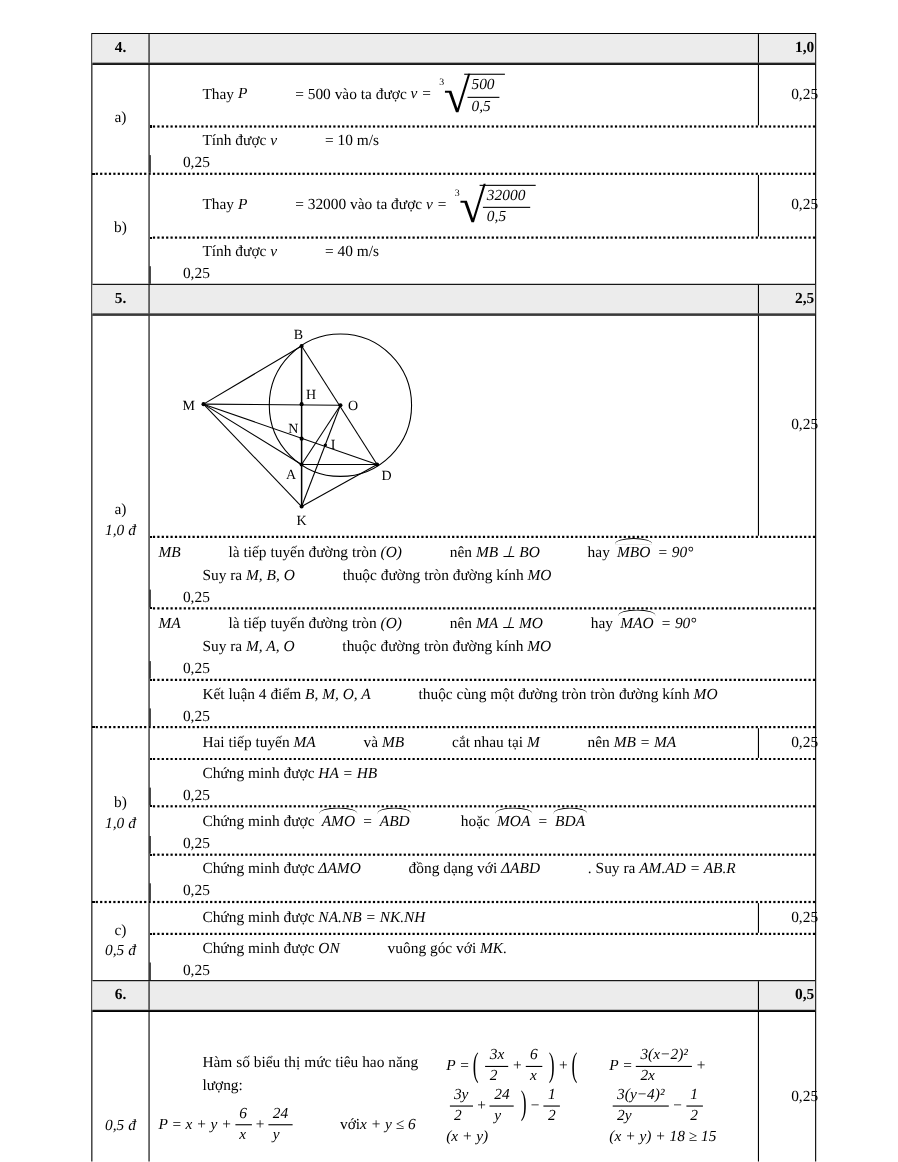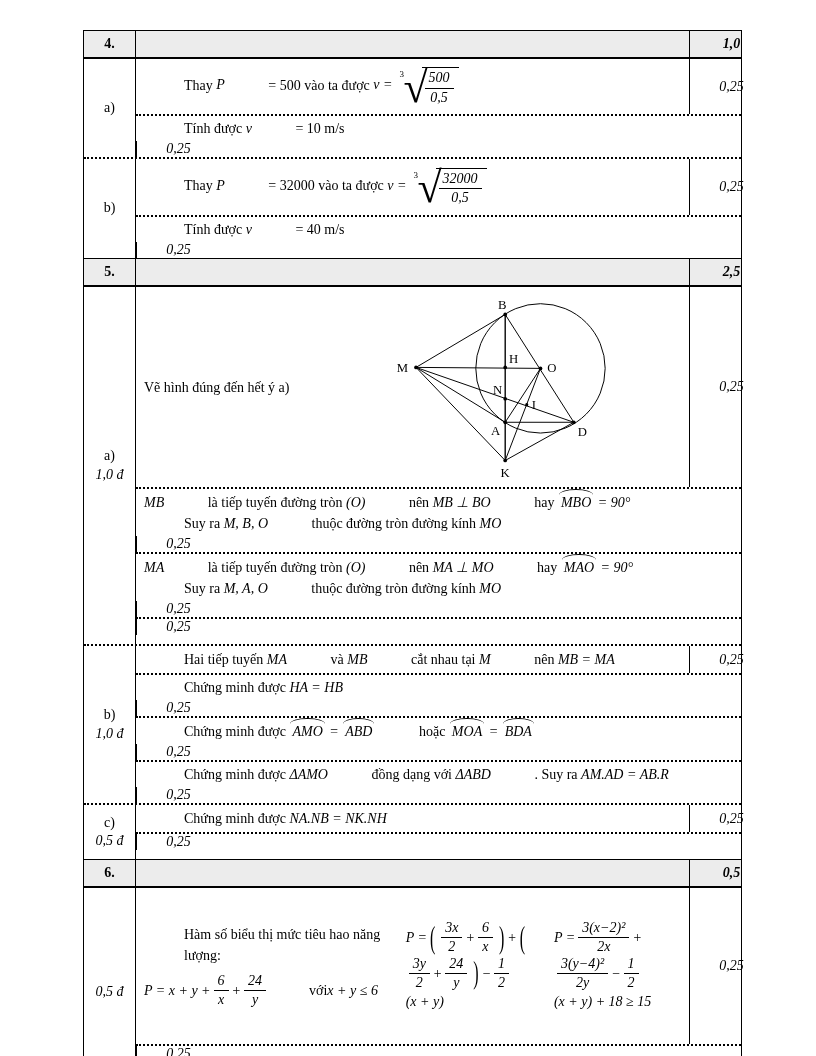--- a/index.html
+++ b/index.html
@@ -30,38 +30,37 @@
   .srows { flex:1; display:flex; flex-direction:column; min-width:0; }
   .srow { display:flex; align-items:stretch; }
   .srow + .srow { border-top:2px dotted #000;flex-direction:column; }
   .rc {
     flex:1; display:flex; align-items:center; padding:2px 8px;
     line-height:1.5; min-width:0;
   }
   .rs {
     width:52px; min-width:52px; border-left:1.3px solid #000;
     display:flex; align-items:center; justify-content:center;
-    font-style:italic;
     padding-left:32px;
   }
   .hscore { font-weight:bold; }
   
   .h27{min-height:27px}.h28{min-height:28px}.h48{min-height:48px}
   .h52{min-height:52px}.h55{min-height:55px}.h56{min-height:56px}
   .h156{min-height:156px}.h200{min-height:200px}
   
   .m { font-style:italic; }
   .t { font-style:normal;margin-left:40px; }
   .hat { font-style:italic; display:inline-block; position:relative; padding:1px 3px 0 3px; }
   .hat::before {
     content:""; position:absolute; left:1px; right:1px; top:-2px; height:5px;
     border-top:1.3px solid #000; border-radius:50% 50% 0 0 / 100% 100% 0 0;
   }
   .frac {
-    display:inline-flex; flex-direction:column; align-items:center;
+    display:inline-flex; flex-direction:column; align-items:flex-start;
     vertical-align:middle; margin:0 3px; font-style:italic; line-height:1.15;
   }
   .frac .fn { display:block; padding:0 4px 1px 4px; border-bottom:1.2px solid #000; }
   .frac .fd { display:block; padding:1px 4px 0 4px; }
   .rt { display:inline-flex; align-items:center; position:relative; margin-left:6px; padding-left:5px; vertical-align:middle; }
   .rt .ri { position:absolute; left:1px; top:1px; font-size:9px; font-style:normal; }
   .rt .rg { font-size:44px; line-height:0; display:inline-block; font-style:normal; transform:translateY(1px); }
   .rt .rr { display:inline-block; border-top:1.4px solid #000; margin-left:-6px; padding:2px 5px 0 3px; }
   .rt .rr .frac { margin:0; }
   .bigp { display:inline-block; transform:scaleY(1.95); font-size:16px; margin:0 3px; vertical-align:middle; font-weight:400; }
@@ -147,21 +146,20 @@
 
     <div class="sec">
       <div class="lab">
         <span>a)</span>
         <span class="sub">1,0 đ</span>
       </div>
       <div class="srows">
         <div class="srow h200">
           <div class="rc">
             <div class="figrow">
-              <div class="figcap">Vẽ hình đúng đến hết ý a)</div>
               <svg class="figsvg" width="280" height="196" viewBox="0 0 280 200">
                 <g stroke="#000" stroke-width="1" fill="none">
                   <circle cx="166" cy="81" r="66"></circle>
                   <line x1="39" y1="80" x2="130" y2="26"></line>
                   <line x1="39" y1="80" x2="166" y2="81"></line>
                   <line x1="39" y1="80" x2="130" y2="136"></line>
                   <line x1="39" y1="80" x2="200" y2="136"></line>
                   <line x1="39" y1="80" x2="130" y2="175"></line>
                   <line x1="130" y1="26" x2="130" y2="175" stroke-width="1.4"></line>
                   <line x1="130" y1="26" x2="200" y2="136"></line>
@@ -203,20 +201,23 @@
             </div>
           <div class="rs">0,25</div>
         </div>
         <div class="srow h48">
           <div class="rc">
               <span><span class="m">MA</span><span class="t"> là tiếp tuyến đường tròn </span><span class="m">(O)</span><span class="t"> nên </span><span class="m">MA ⊥ MO</span><span class="t"> hay </span><span class="hat">MAO</span><span class="m"> = 90°</span><br><span class="t">Suy ra </span><span class="m">M, A, O</span><span class="t"> thuộc đường tròn đường kính </span><span class="m">MO</span></span>
             </div>
           <div class="rs">0,25</div>
         </div>
         <div class="srow h27">
+          <div class="rc">
+              <span><span class="t">Kết luận 4 điểm </span><span class="m">B, M, O, A</span><span class="t"> thuộc cùng một đường tròn tròn đường kính </span><span class="m">MO</span></span>
+            </div>
           <div class="rs">0,25</div>
         </div>
       </div>
     </div>
 
     <div class="sec">
       <div class="lab">
         <span>b)</span>
         <span class="sub">1,0 đ</span>
       </div>
@@ -254,20 +255,23 @@
         <span class="sub">0,5 đ</span>
       </div>
       <div class="srows">
         <div class="srow h27">
           <div class="rc">
               <span><span class="t">Chứng minh được </span><span class="m">NA.NB = NK.NH</span></span>
             </div>
           <div class="rs">0,25</div>
         </div>
         <div class="srow h27">
+          <div class="rc">
+              <span><span class="t">Chứng minh được </span><span class="m">ON</span><span class="t"> vuông góc với </span><span class="m">MK.</span></span>
+            </div>
           <div class="rs">0,25</div>
         </div>
       </div>
     </div>
 
     <div class="hrow h28">
       <div class="lab hnum">6.</div>
       <div class="rc"></div>
       <div class="rs hscore">0,5</div>
     </div>

